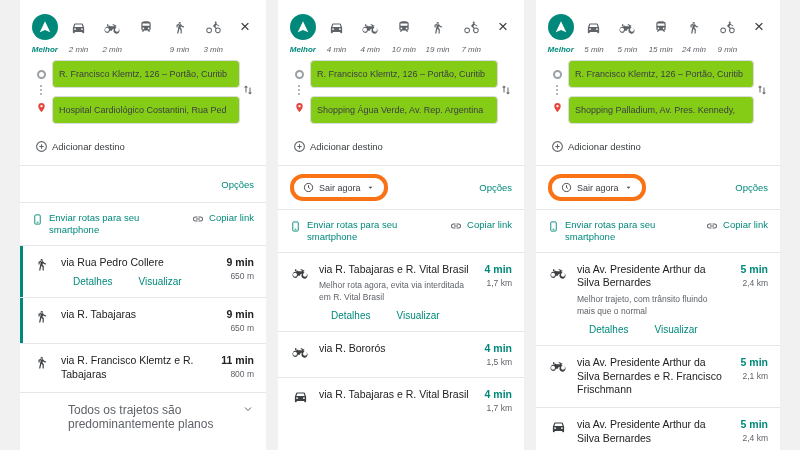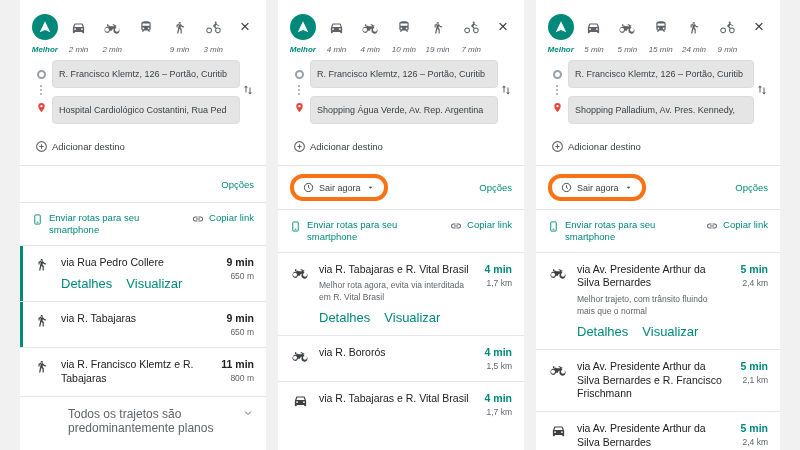--- a/index.html
+++ b/index.html
@@ -125,21 +125,21 @@
     border-radius: 4px;
     height: 26px;
     display: flex;
     align-items: center;
     padding: 0 6px;
     margin-bottom: 8px;
     font-size: 9px;
     color: #3c4043;
     overflow: hidden;
     white-space: nowrap;
-    background: #e5e5e5;
+    background: #84cc16;
   }
   .field span.txt {
     overflow: hidden;
     text-overflow: clip;
     white-space: nowrap;
     flex: 1 1 auto;
   }
   .swap {
     width: 16px;
     flex: 0 0 16px;
@@ -272,23 +272,24 @@
     font-size: 8.5px;
     color: #5f6368;
     margin-top: 3px;
   }
   .actions {
     display: flex;
     gap: 14px;
     margin-top: 7px;
   }
   .actions span {
-    font-size: 13px;
+    font-size: 10px;
     color: #00897b;
     cursor: pointer;
+    margin-left: 12px;
   }
 
   
   .footer {
     display: flex;
     align-items: flex-start;
     justify-content: space-between;
     padding: 10px 12px;
     font-size: 12px;
     color: #5f6368;

